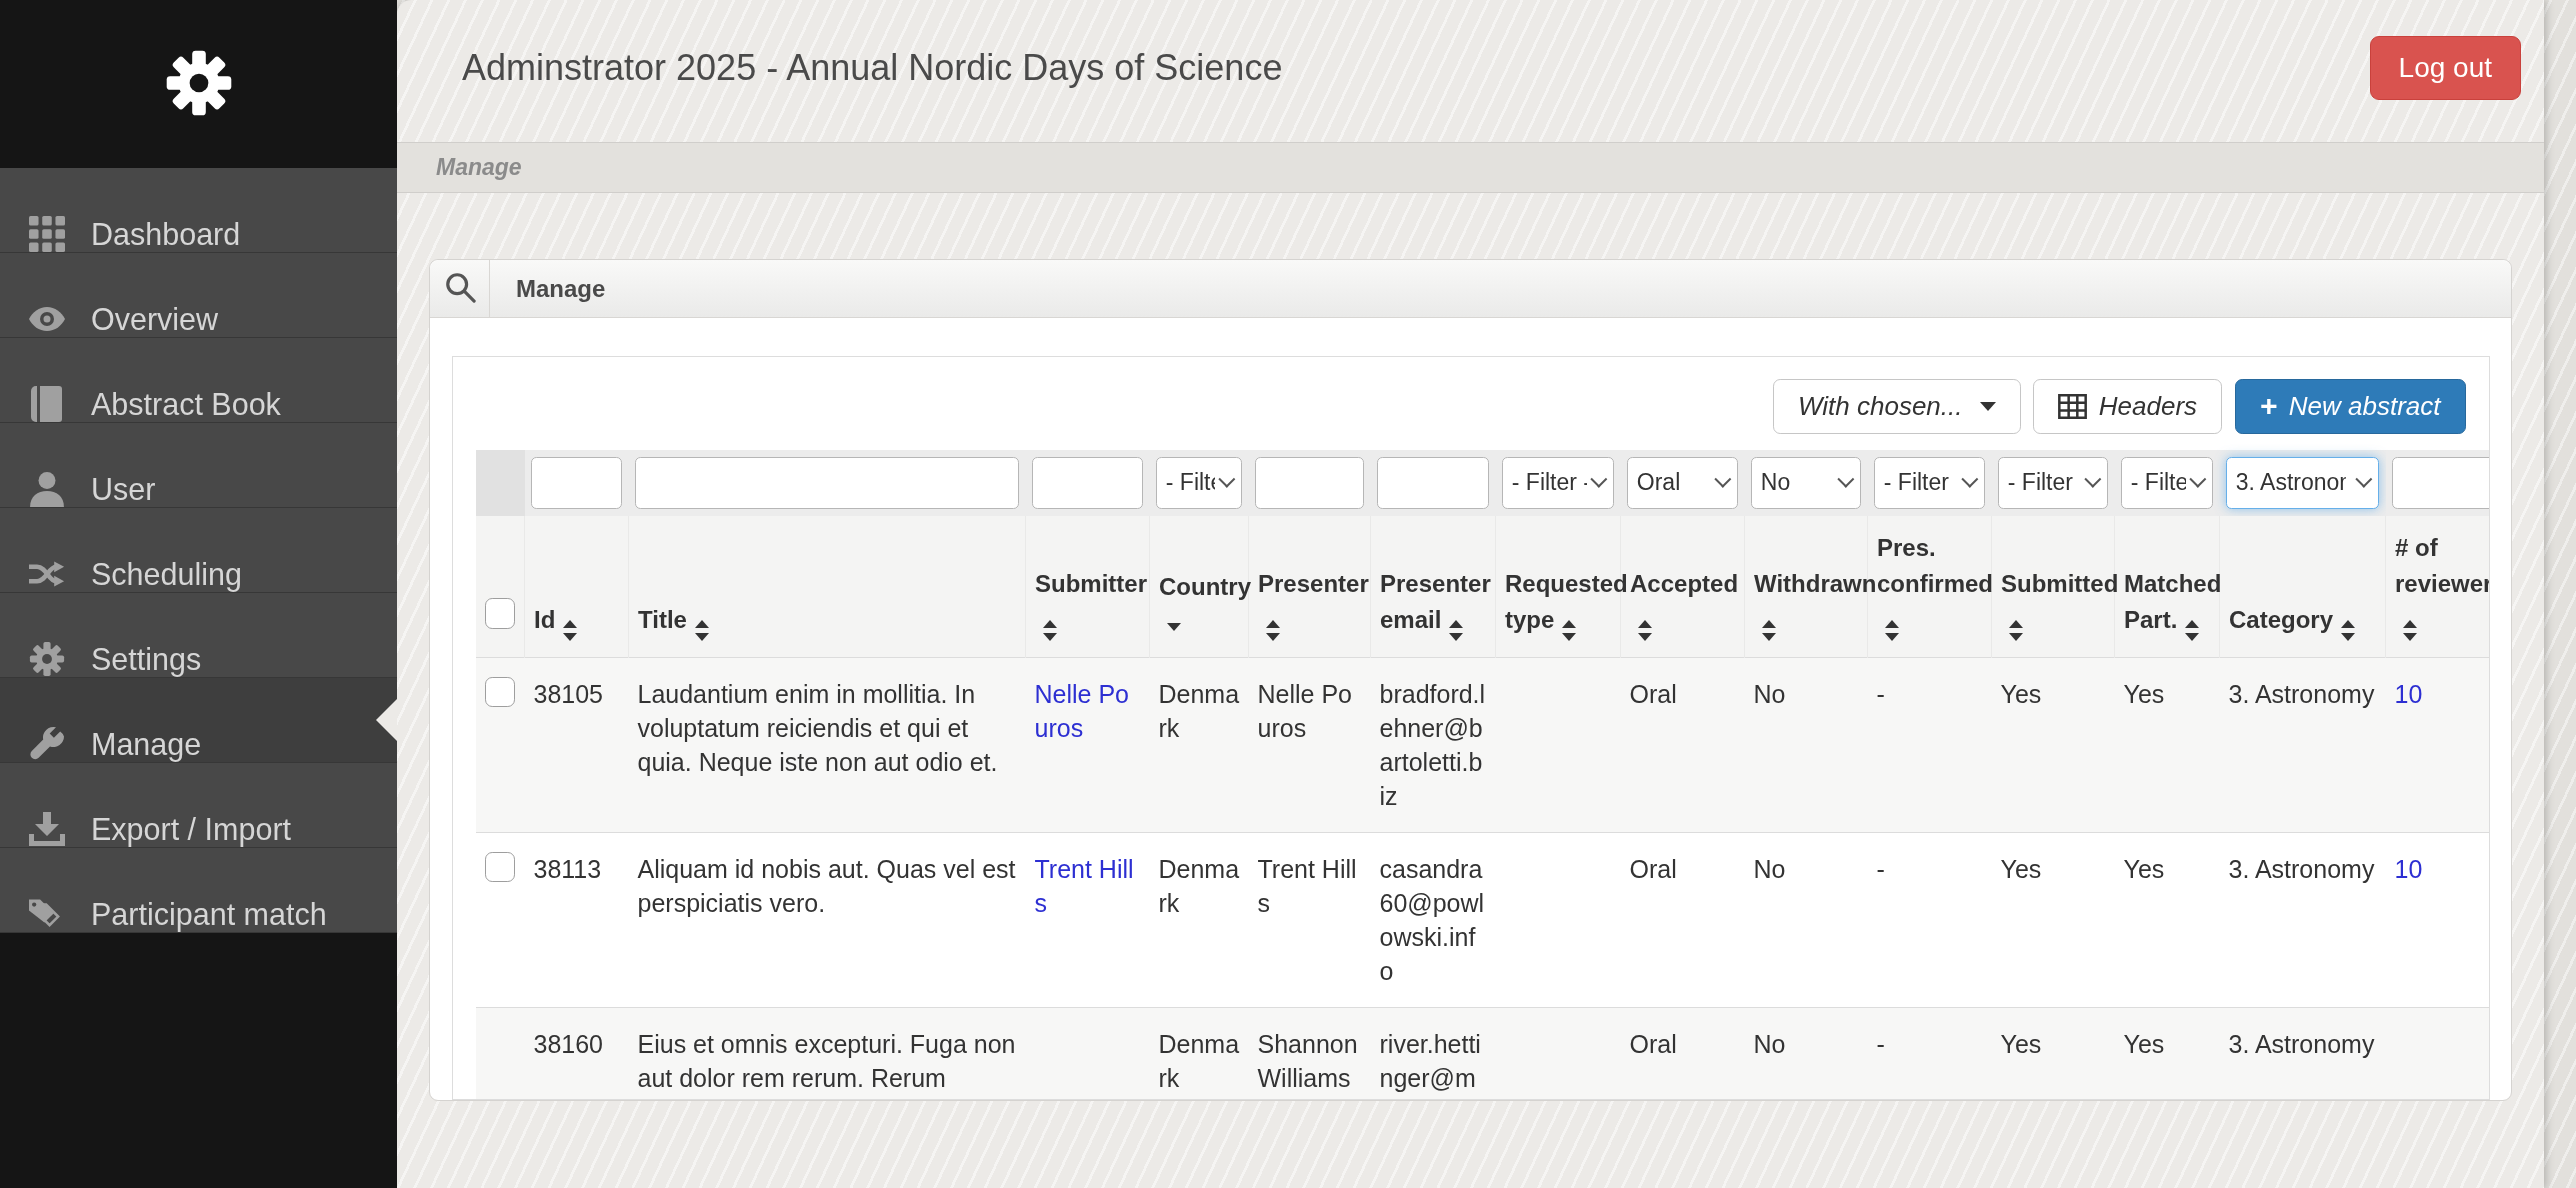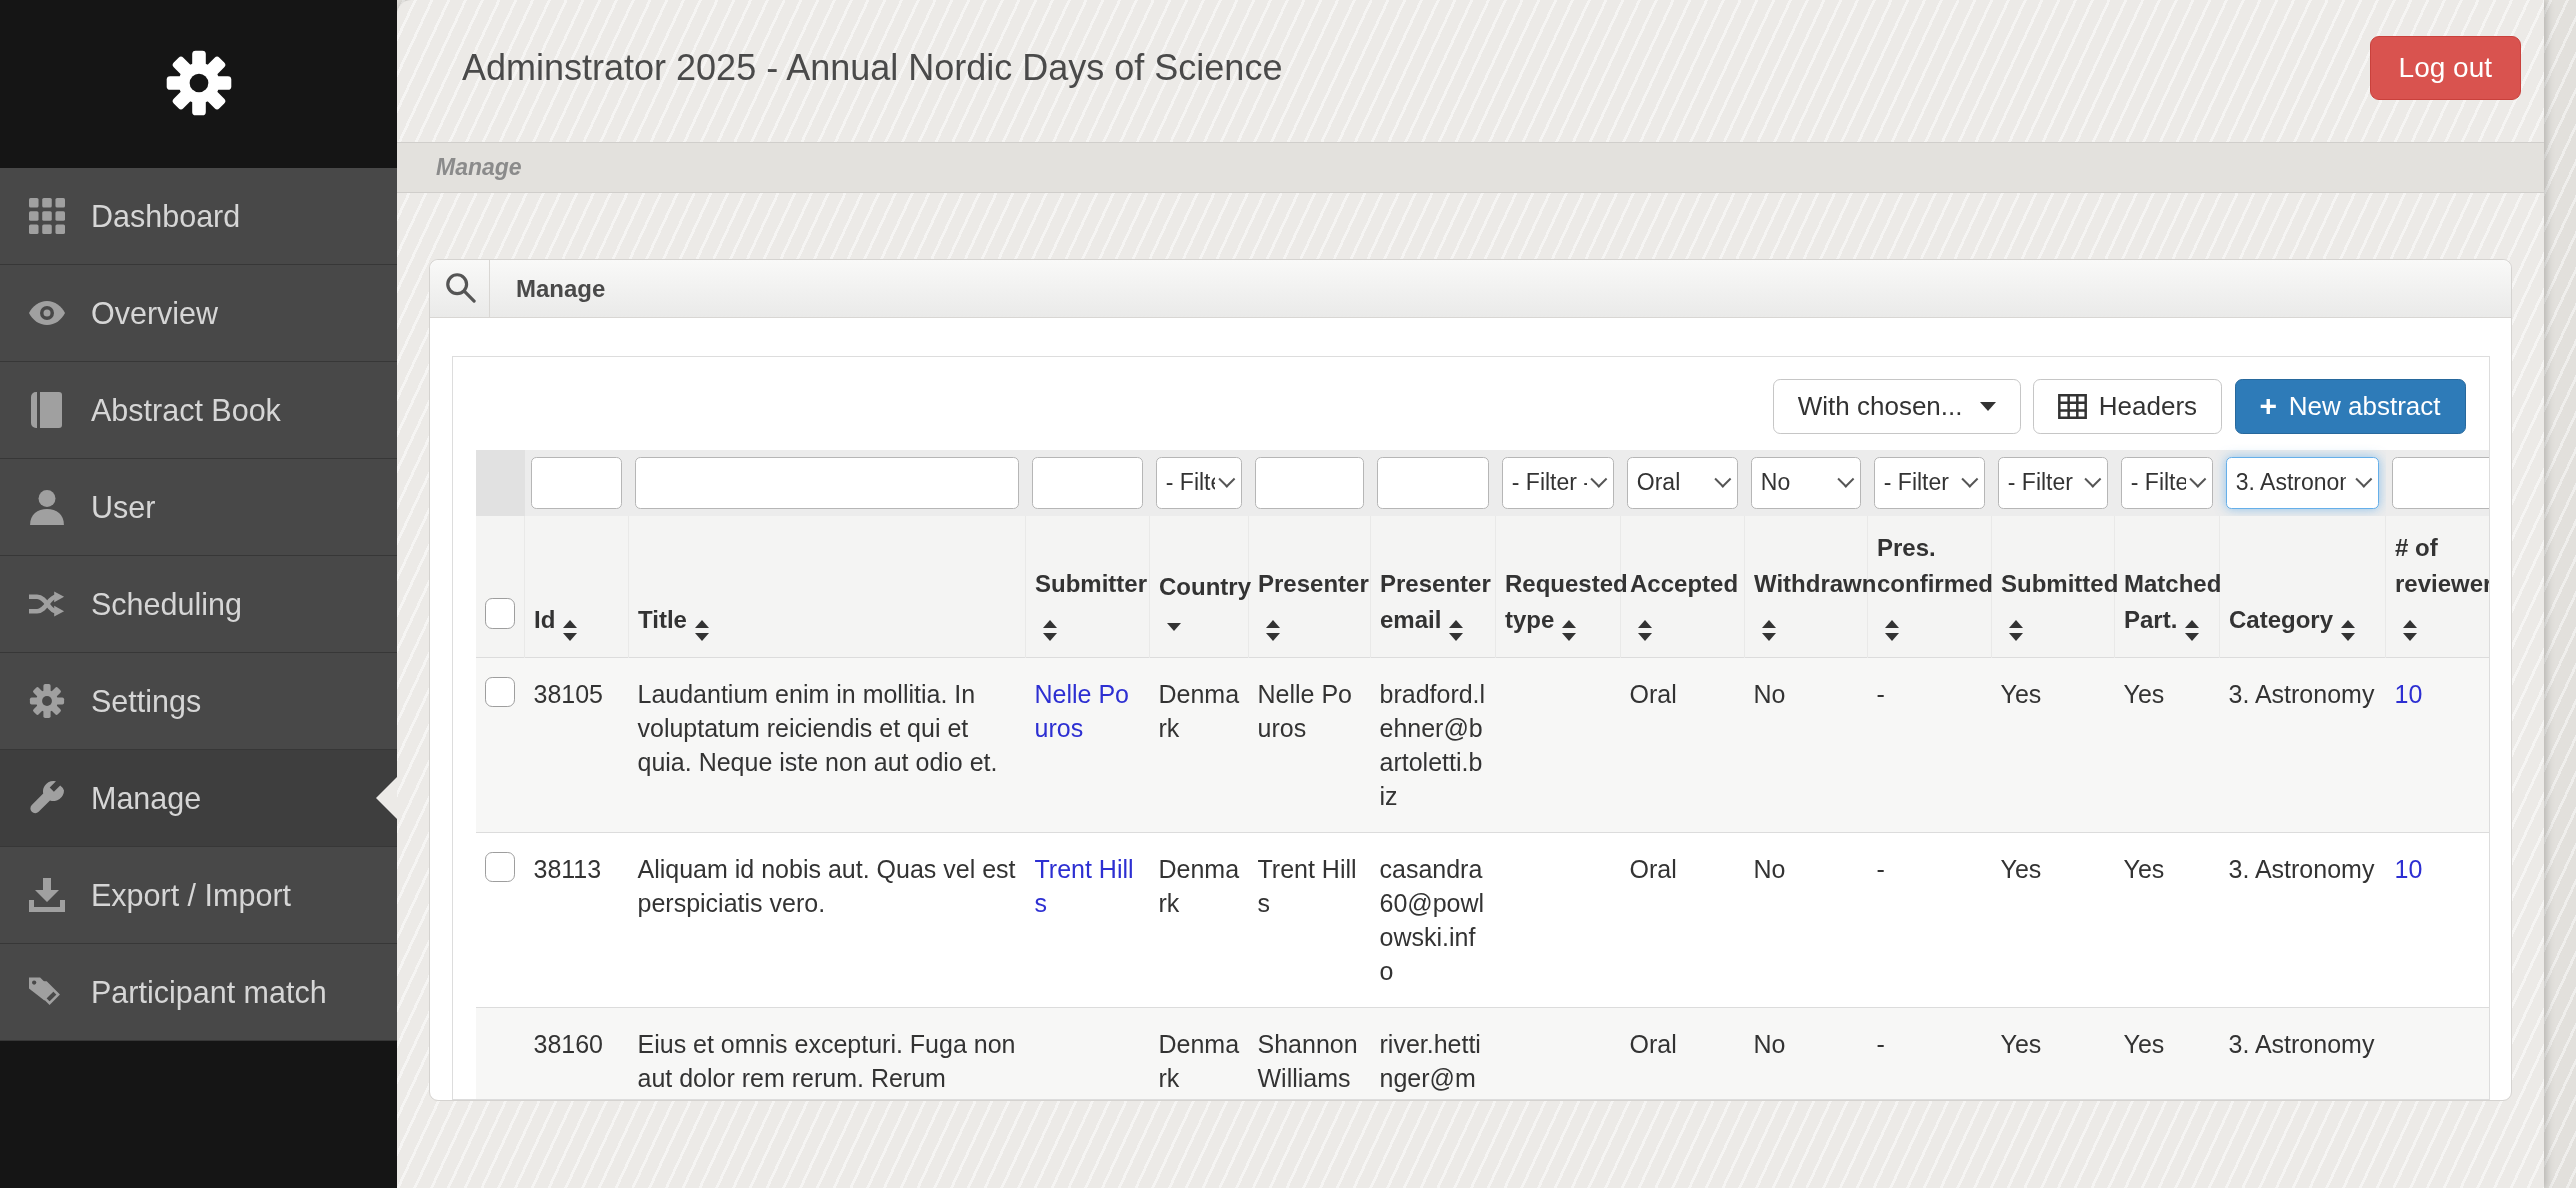--- a/index.html
+++ b/index.html
@@ -11,22 +11,22 @@
       #e2e0dc;
     position: relative;
   }
 
   
   .sidebar { position: absolute; left: 0; top: 0; width: 397px; height: 100%; background: #151515; z-index: 1; }
   .logo-block { height: 168px; display: flex; align-items: center; justify-content: center; }
   .logo-block svg { width: 68px; height: 68px; }
   .menu { list-style: none; }
   .menu-item {
-    height: 97px; background: #484848; border-bottom: 1.8px solid #373737;
-    display: flex; align-items: center; padding-left: 27px; gap: 25px;
+    height: 85px; background: #484848; border-bottom: 1.8px solid #373737;
+    display: flex; align-items: flex-end; padding-left: 27px; gap: 25px;
     color: #d6d6d6; font-size: 30.5px; cursor: pointer; position: relative;
   }
   .menu-item .micon { width: 39px; display: flex; justify-content: center; color: #a0a0a0; flex: none; }
   .menu-item .micon svg { width: 36px; height: 36px; }
   .menu-item.active { background: #3e3e3e; }
   .menu-item.active::after {
     content: ""; position: absolute; right: 0; top: 50%; transform: translateY(-50%);
     border-top: 21.5px solid transparent; border-bottom: 21.5px solid transparent;
     border-right: 21.5px solid #eceae7;
   }
@@ -72,21 +72,21 @@
     border: 0.9px solid transparent; margin-right: 7.2px; border-radius: 7.2px 7.2px 0 0;
   }
   .tab.active { background: #fff; color: #3d3d3d; border-color: #ddd #ddd #fff #ddd; margin-bottom: -0.9px; }
   .tab-content { border: 0.9px solid #ddd; padding: 21.5px 23px 0 23px; height: 744px; overflow: hidden; }
 
   
   .toolbar { display: flex; justify-content: flex-end; gap: 12.5px; margin-bottom: 16px; }
   .btn {
     height: 55px; display: inline-flex; align-items: center; gap: 11.7px; padding: 0 24px;
     background: #fff; border: 0.9px solid #c6c6c6; border-radius: 7.2px;
-    font-size: 26px; color: #333; font-family: inherit; cursor: pointer;
+    font-size: 26px; color: #333; font-family: inherit; cursor: pointer; font-style: italic;
   }
   .btn .caret { width: 0; height: 0; border-left: 8px solid transparent; border-right: 8px solid transparent; border-top: 9px solid #333; margin-left: 5.4px; }
   .btn.primary { background: #2e7bb8; border-color: #27689c; color: #fff; }
   .btn.primary .plus { font-weight: bold; font-size: 30px; line-height: 1; }
   .btn .gicon { display: flex; }
 
   
   .count-box {
     border: 0.9px solid #ccc; border-radius: 5.4px; height: 65px; display: flex; align-items: center;
     padding-left: 24px; font-size: 25px; font-weight: bold; color: #555; margin-bottom: 11.7px;

